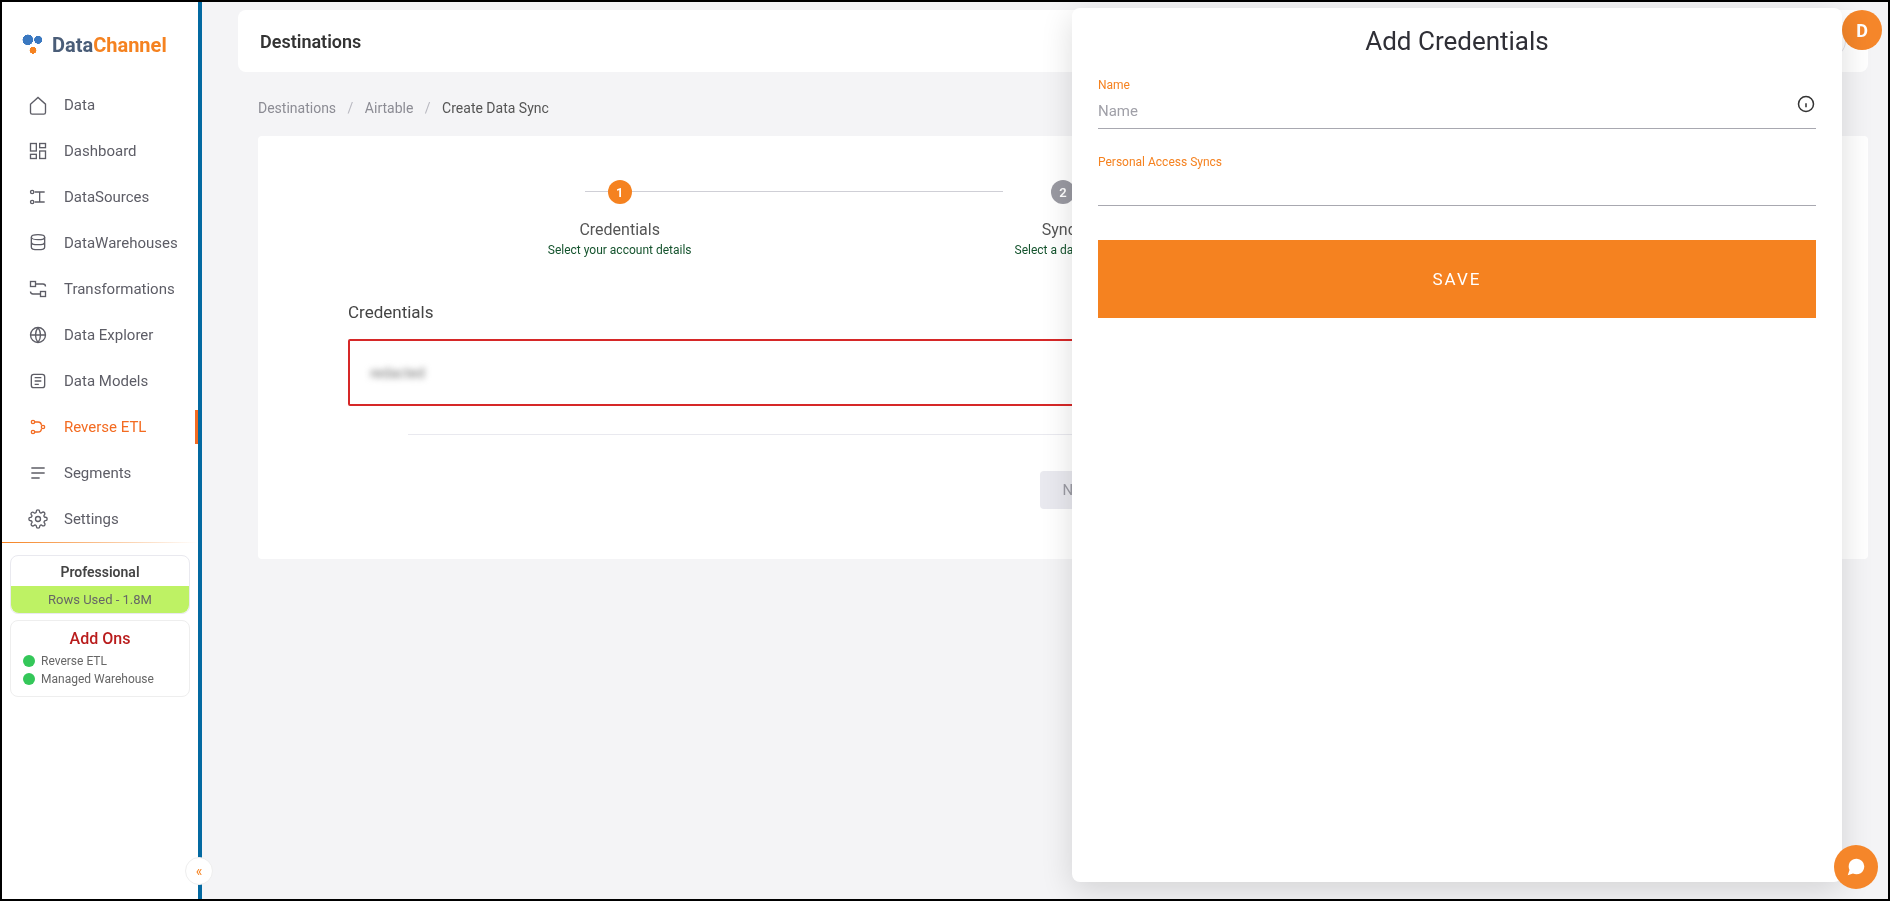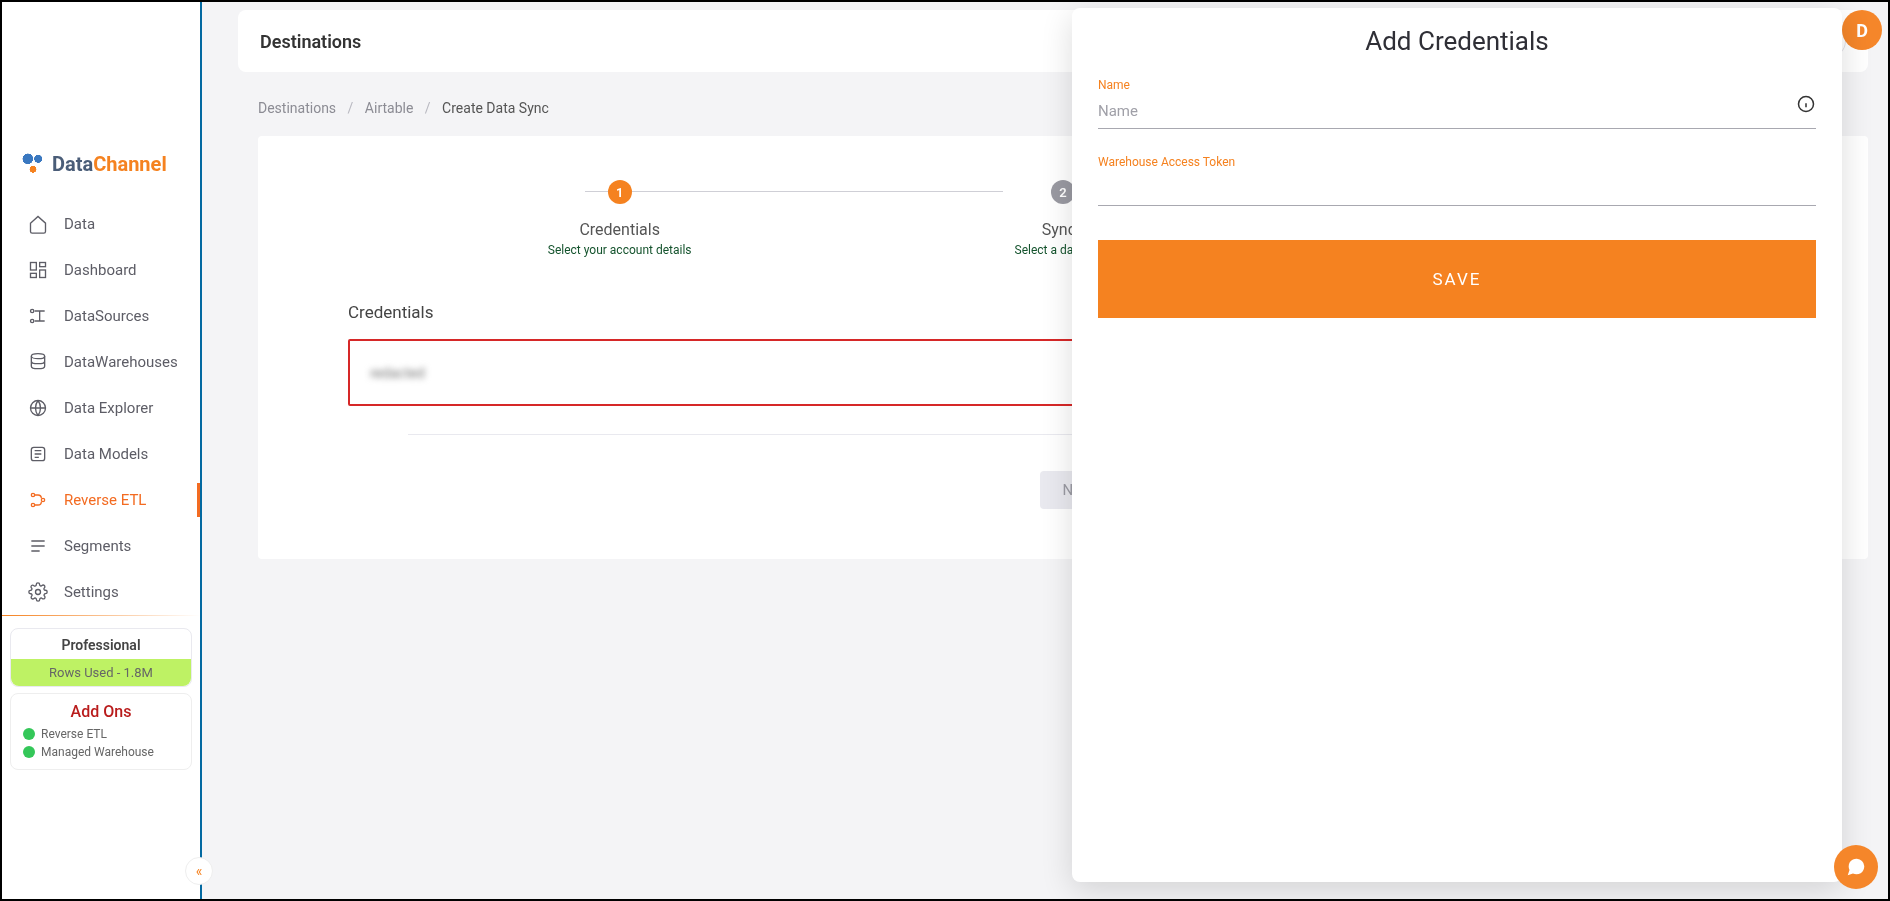--- a/index.html
+++ b/index.html
@@ -2,21 +2,21 @@
 <html><head>
 <meta charset="utf-8">
 <style>
   * { box-sizing: border-box; margin: 0; padding: 0; font-family: -apple-system, BlinkMacSystemFont, "Segoe UI", Roboto, "Helvetica Neue", Arial, sans-serif; }
   html, body { width: 1890px; height: 901px; overflow: hidden; background: #fff; }
   body { border: 2px solid #000; position: relative; }
 
   .app { width: 100%; height: 100%; display: flex; position: relative; }
 
   
-  .sidebar { width: 200px; background: #fff; display: flex; flex-direction: column; justify-content: center; padding-top: 12px; border-right: 2px solid #0369a1;}
+  .sidebar { width: 200px; background: #fff; display: flex; flex-direction: column; justify-content: flex-start; padding-top: 12px; border-right: 4px solid #0369a1;}
   .logo-wrap { padding: 18px 14px 20px 18px; }
   .logo { font-size: 20px; font-weight: 700; color: #4a4a4a; display: inline-flex; align-items: center; gap: 6px;}
   .logo .mark { width: 26px; height: 26px; border-radius: 50%; background: radial-gradient(circle at 30% 30%, #3a78c0 20%, transparent 21%), radial-gradient(circle at 70% 30%, #3a78c0 15%, transparent 16%), radial-gradient(circle at 50% 70%, #f58220 15%, transparent 16%); display:inline-block; }
   .logo .dc-data { color:#4a5d78; font-weight:700;}
   .logo .dc-channel { color:#f58220; font-weight:700; }
 
   .nav { flex: 1; }
   .nav-item { display: flex; align-items: center; gap: 16px; padding: 13px 10px 13px 26px; color: #5d5d66; font-size: 15px; cursor: pointer; position: relative; }
   .nav-item.active { color: #f36b21; }
   .nav-item.active::after { content: ""; position: absolute; right: 0; top: 6px; bottom: 6px; width: 3px; background: #f36b21; }
@@ -129,20 +129,28 @@
               <path d="M8 6h12M8 18h12M14 6v12"></path>
             </svg>
           <span>DataSources</span>
         </div>
         <div class="nav-item">
           <svg class="nav-icon" viewBox="0 0 24 24">
               <ellipse cx="12" cy="5" rx="8" ry="3"></ellipse>
               <path d="M4 5v6c0 1.7 3.6 3 8 3s8-1.3 8-3V5M4 11v6c0 1.7 3.6 3 8 3s8-1.3 8-3v-6"></path>
             </svg>
           <span>DataWarehouses</span>
+        </div>
+        <div class="nav-item">
+          <svg class="nav-icon" viewBox="0 0 24 24">
+              <rect x="3" y="3" width="6" height="6"></rect>
+              <rect x="15" y="15" width="6" height="6"></rect>
+              <path d="M9 6h9a3 3 0 0 1 3 3v0M15 18H6a3 3 0 0 1-3-3v0"></path>
+            </svg>
+          <span>Transformations</span>
         </div>
         <div class="nav-item">
           <svg class="nav-icon" viewBox="0 0 24 24">
               <circle cx="12" cy="12" r="9"></circle>
               <path d="M12 3a15 15 0 0 1 0 18M12 3a15 15 0 0 0 0 18M3 12h18"></path>
             </svg>
           <span>Data Explorer</span>
         </div>
         <div class="nav-item">
           <svg class="nav-icon" viewBox="0 0 24 24">
@@ -290,21 +298,21 @@
     <div class="panel-title">Add Credentials</div>
     <div class="form-field">
       <label class="form-label">Name</label>
       <input class="form-input" type="text" placeholder="Name" style="">
       <svg class="info-icon" viewBox="0 0 24 24">
           <circle cx="12" cy="12" r="9"></circle>
           <path d="M12 16v-5M12 8h.01"></path>
         </svg>
     </div>
     <div class="form-field">
-      <label class="form-label">Warehouse Access Token</label>
+      <label class="form-label">Personal Access Syncs</label>
       <input class="form-input" type="text" style="">
     </div>
     <button class="save-btn">SAVE</button>
   </div>
 
   <div class="chat-bubble">
     <svg viewBox="0 0 24 24">
         <path d="M21 11.5a8.38 8.38 0 0 1-.9 3.8 8.5 8.5 0 0 1-7.6 4.7 8.38 8.38 0 0 1-3.8-.9L3 21l1.9-5.7a8.38 8.38 0 0 1-.9-3.8 8.5 8.5 0 0 1 4.7-7.6 8.38 8.38 0 0 1 3.8-.9h.5a8.48 8.48 0 0 1 8 8v.5z"></path>
       </svg>
   </div>

